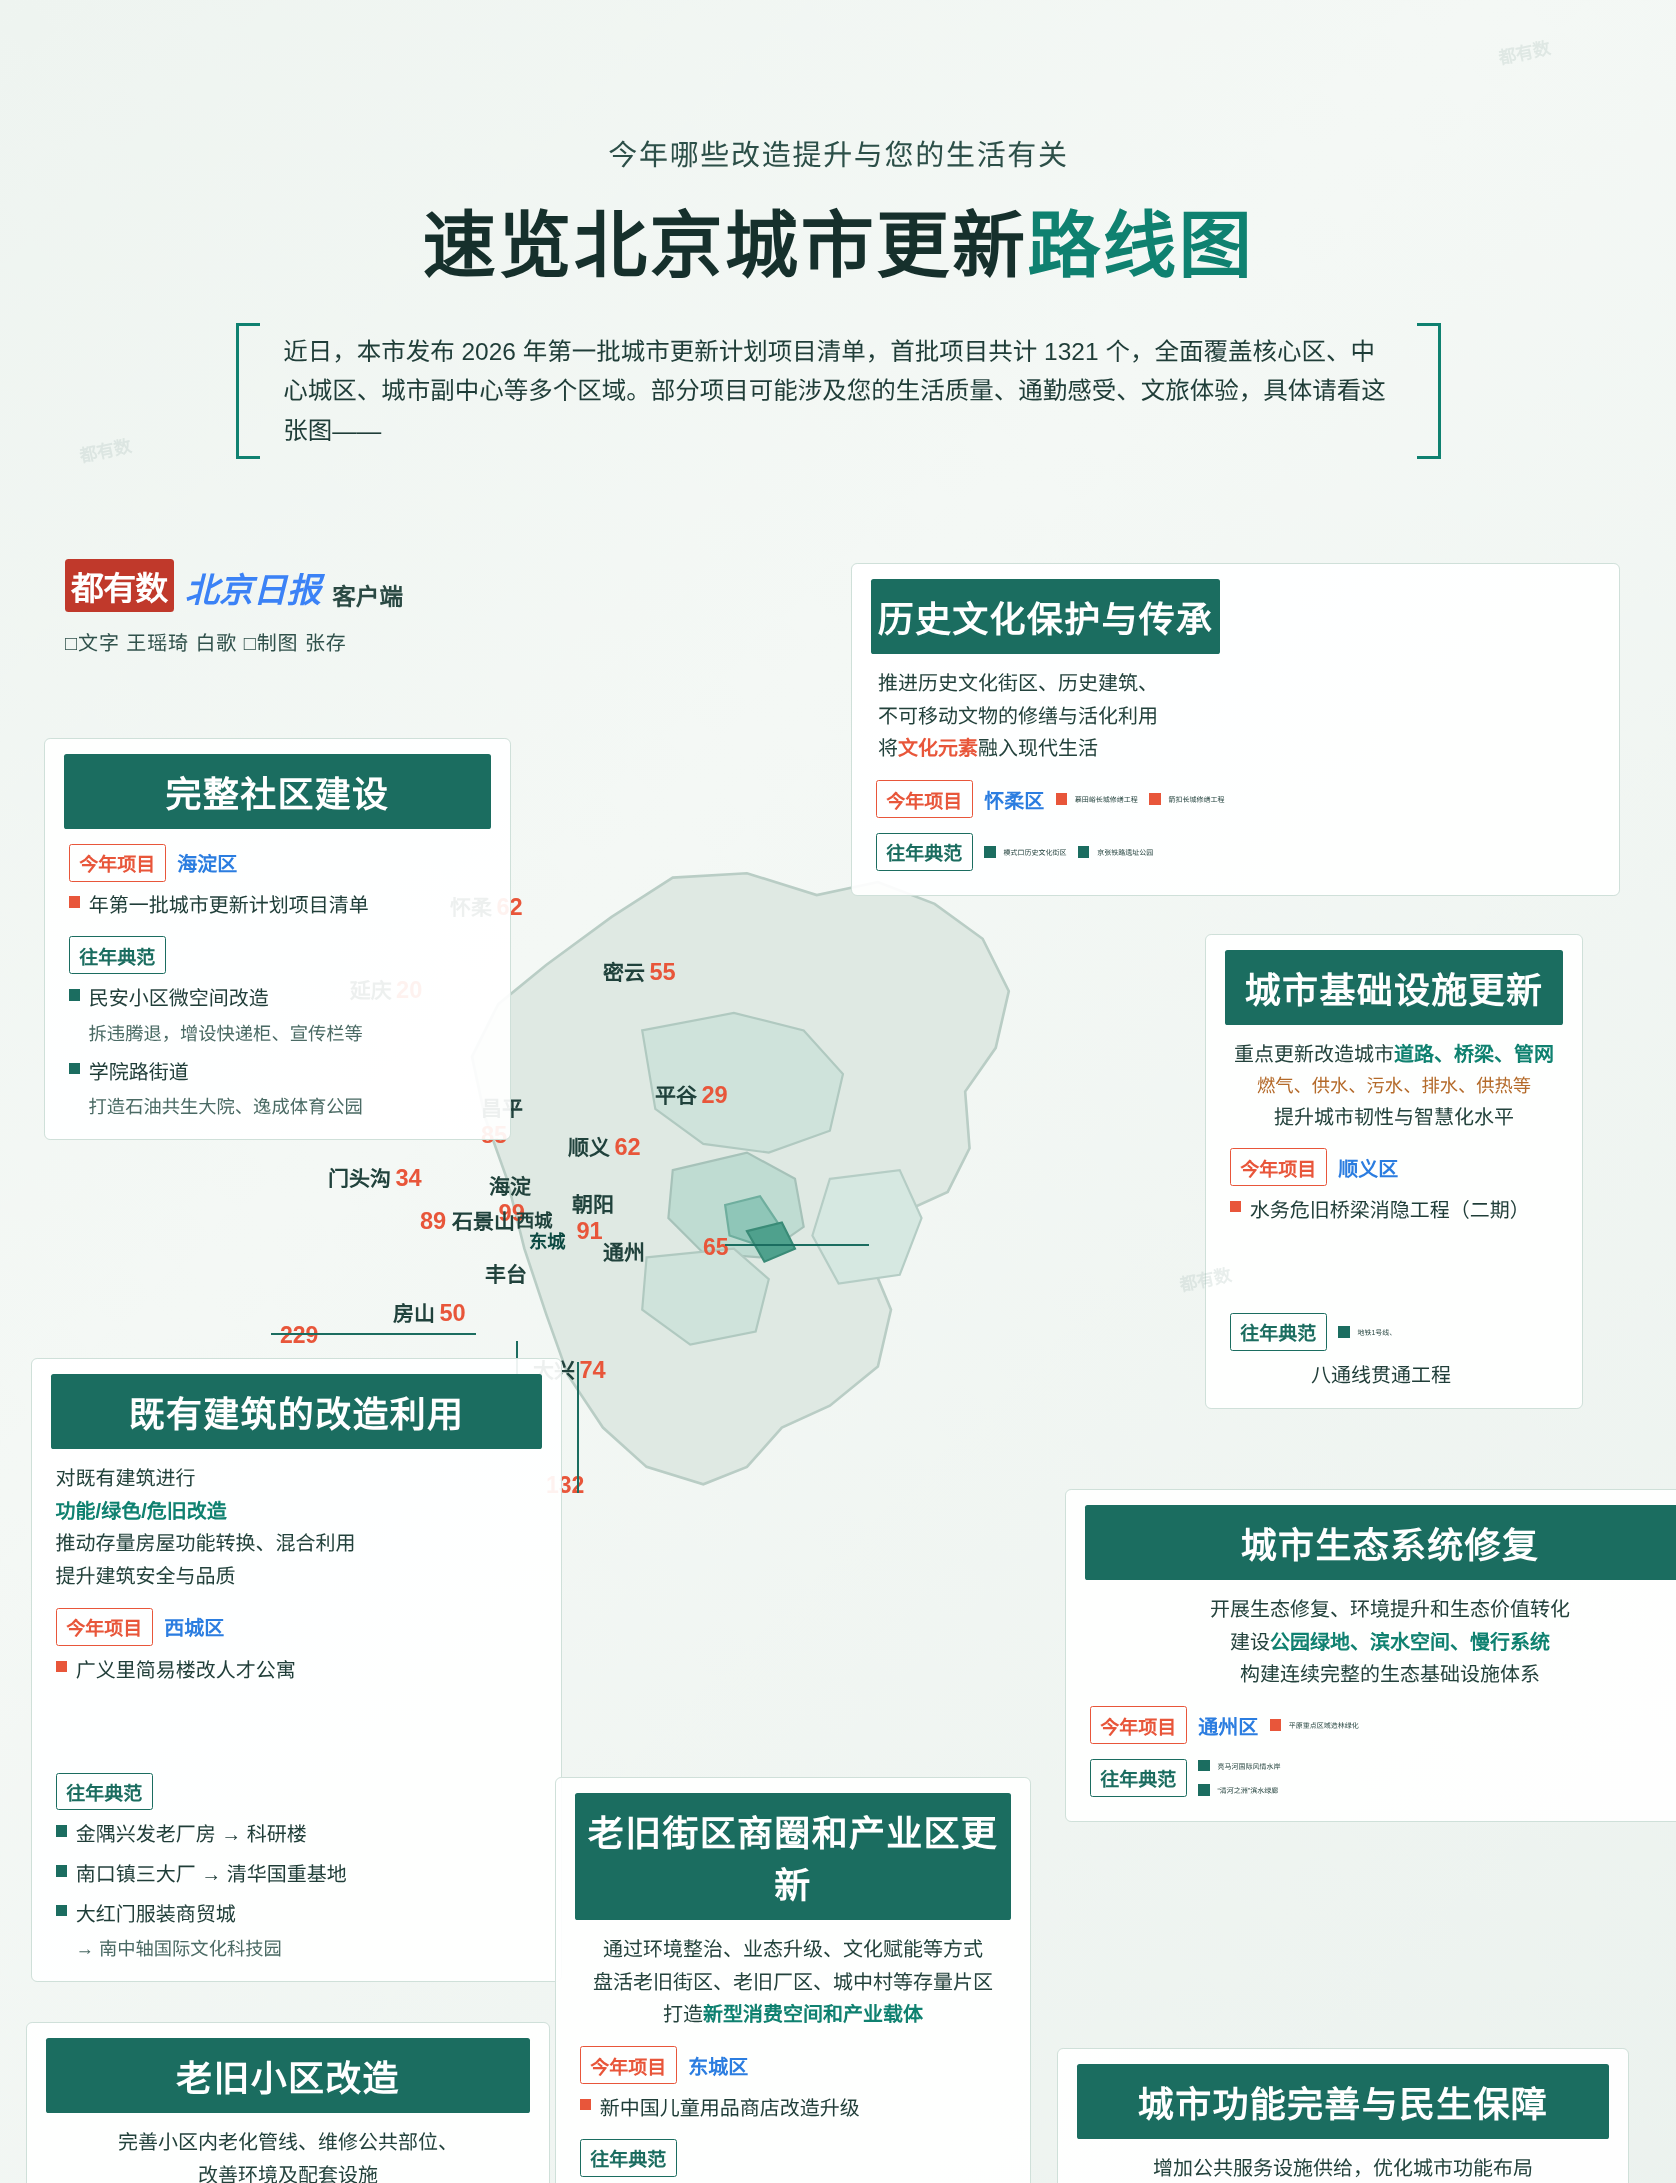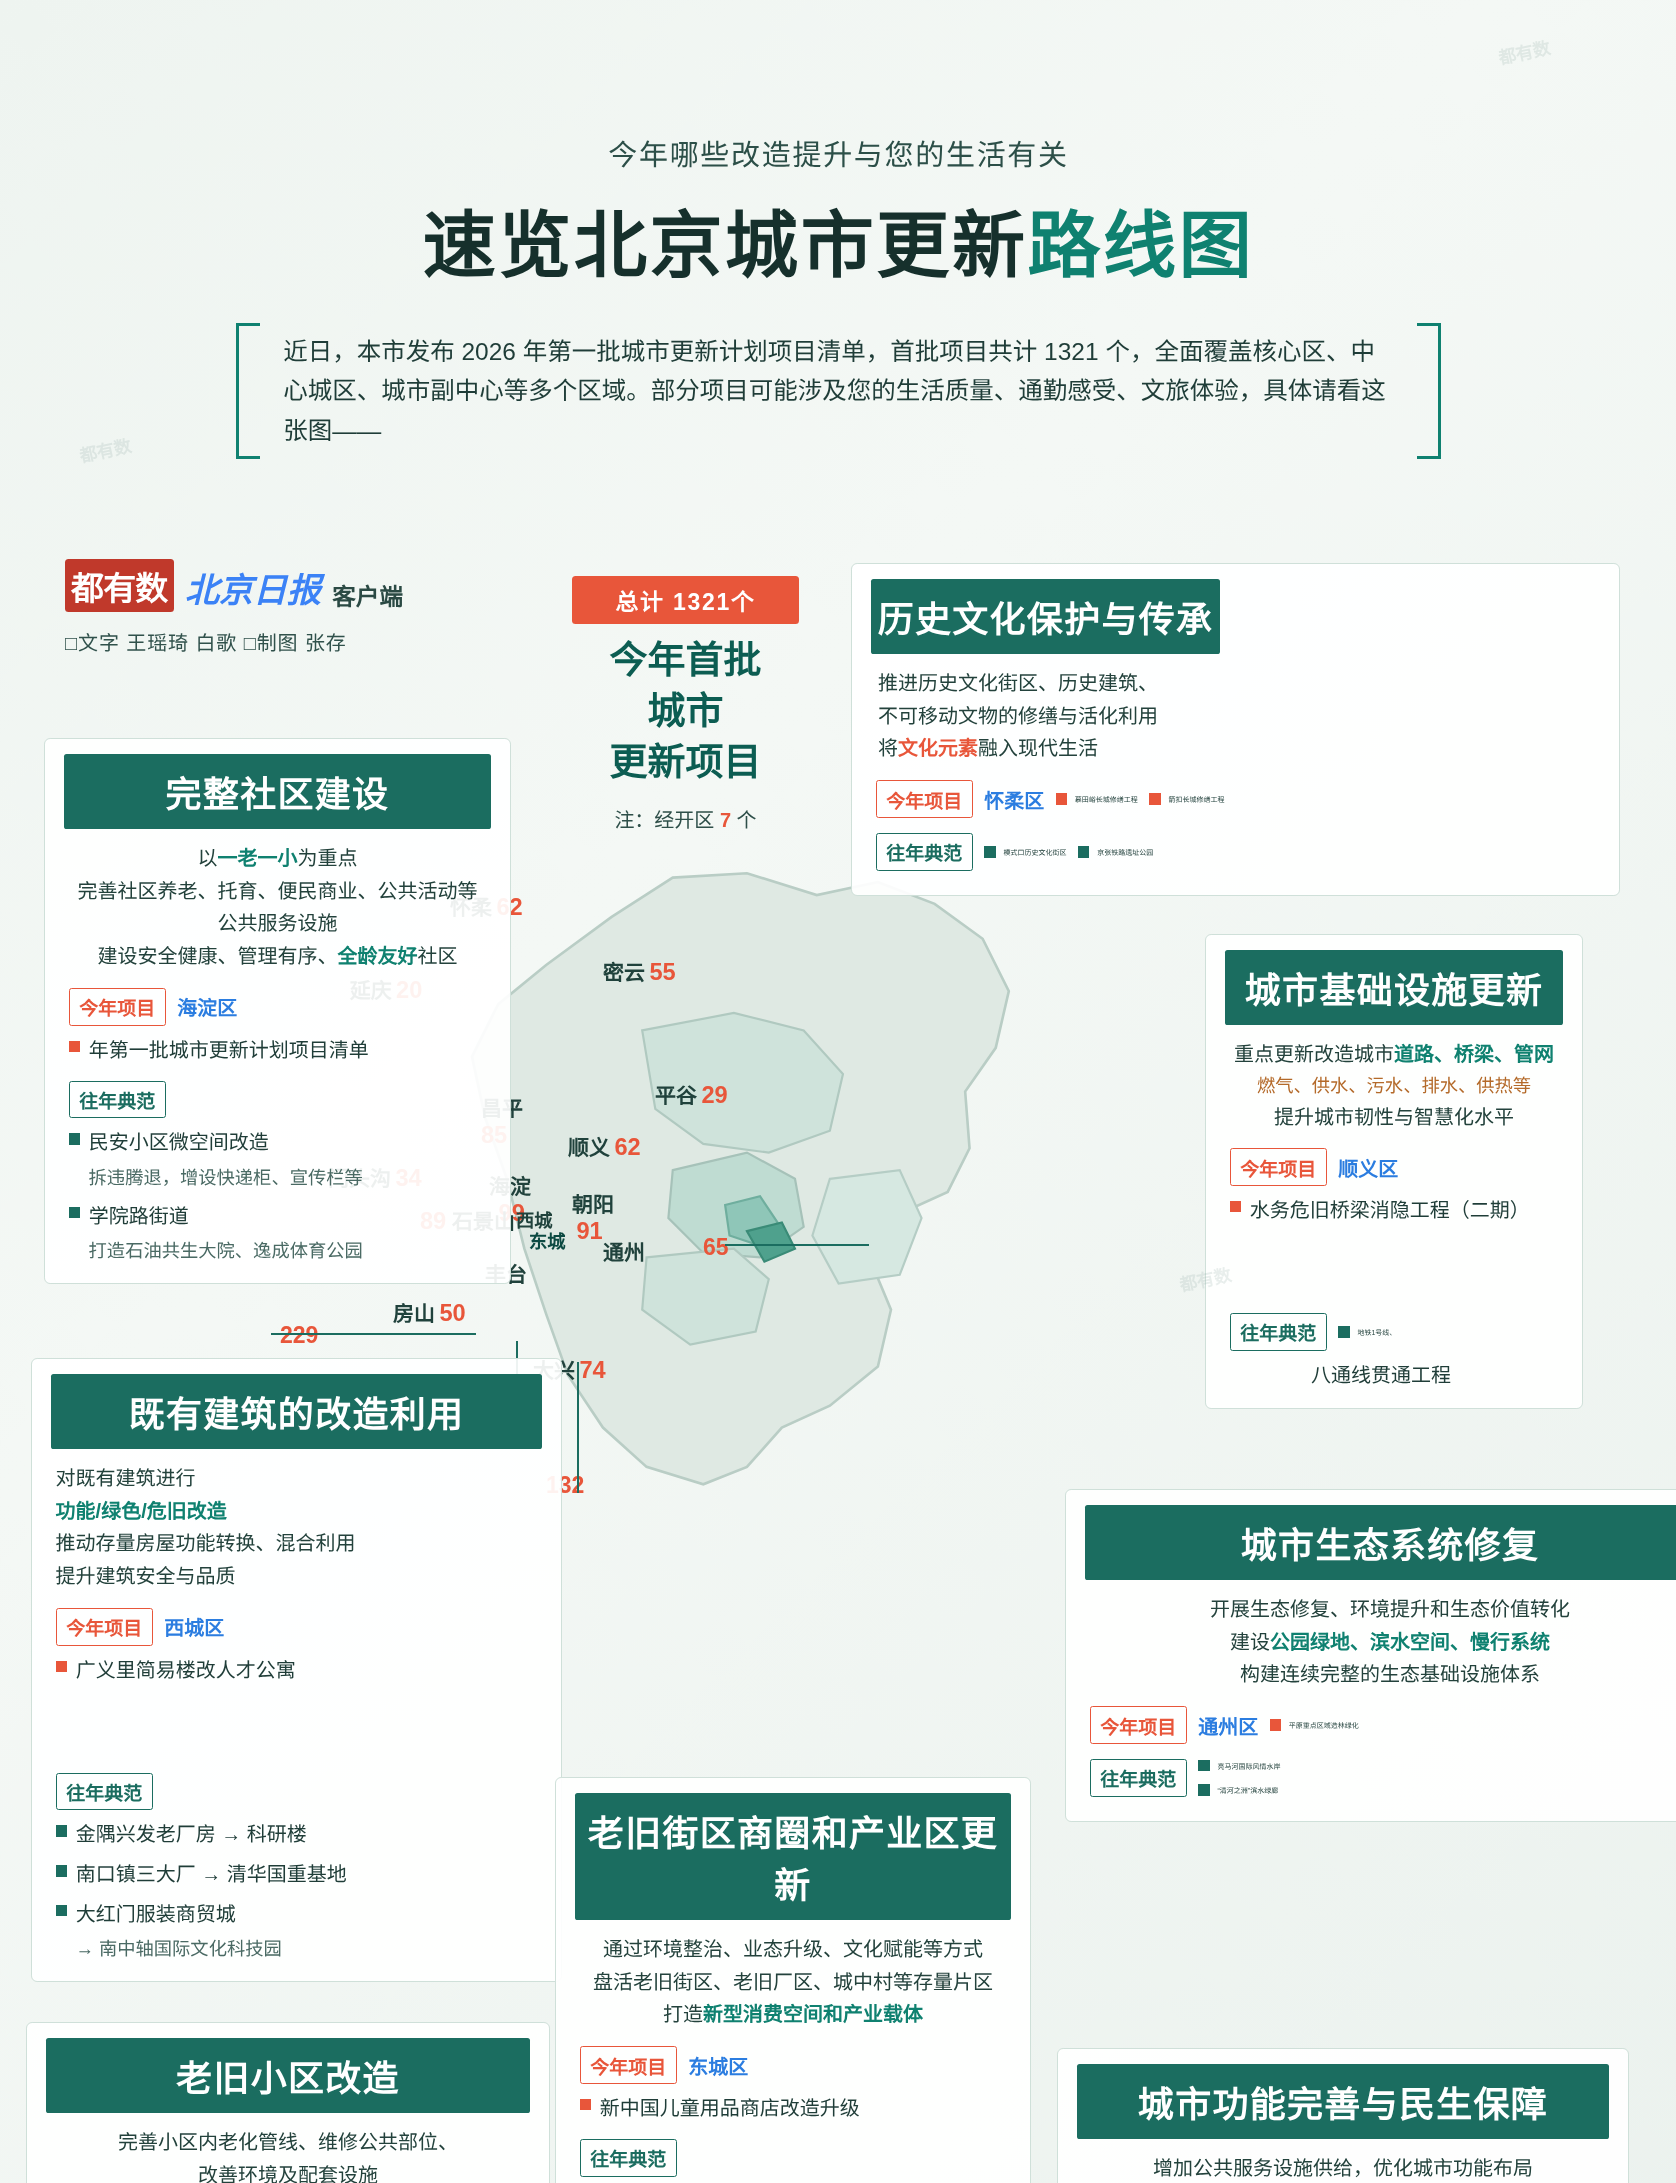--- a/index.html
+++ b/index.html
@@ -123,31 +123,20 @@
 
   <div class="brand">
     <div class="brand-row">
       <span class="brand-logo">都有数</span>
       <span class="brand-paper">北京日报</span>
       <span class="brand-client">客户端</span>
     </div>
     <div class="credits">□文字 王瑶琦 白歌 □制图 张存</div>
   </div>
 
-  <div class="total-card">
-    <div class="total-pill">总计  1321个</div>
-    <div class="total-big">
-      <div>今年首批</div>
-      <div>城市</div>
-      <div>更新项目</div>
-    </div>
-    <div class="total-note">
-      <span>注：经开区 </span><b>7</b><span> 个</span>
-    </div>
-  </div>
 
   <div class="map">
     <svg viewBox="0 0 2000 2250" xmlns="http://www.w3.org/2000/svg">
       <g>
         <path d="M620,300 L760,210 L930,200 L1090,250 L1230,220 L1360,270 L1470,350 L1530,470 L1500,600 L1430,700 L1440,830
                  L1390,930 L1280,980 L1210,1080 L1260,1200 L1230,1330 L1120,1420 L1010,1470 L930,1560 L830,1600 L700,1560
                  L600,1470 L520,1350 L470,1210 L420,1060 L380,900 L330,760 L300,620 L360,500 L470,410 Z" fill="#dfe9e3" stroke="#b9cdc5" stroke-width="6"></path>
         <path d="M690,560 L900,520 L1060,560 L1150,660 L1120,790 L980,840 L830,820 L720,740 Z" fill="#cfe3db" stroke="#b0c9c0" stroke-width="5"></path>
         <path d="M760,880 L930,840 L1040,900 L1060,1010 L960,1080 L830,1070 L750,990 Z" fill="#bfdcd2" stroke="#a6c2b9" stroke-width="5"></path>
         <path d="M880,960 L960,940 L1000,1000 L950,1050 L890,1030 Z" fill="#8fc6b8" stroke="#6fae9e" stroke-width="5"></path>
@@ -244,30 +233,20 @@
         </span>
       <span class="inline-row">
           <i class="sq" style="margin-top:0;"></i>
           <span>京张铁路遗址公园</span>
         </span>
     </div>
   </div>
 
   <div class="card" style="left:44px; top:738px; width:467px;">
     <div class="card-title">完整社区建设</div>
-    <div class="card-body">
-      <div>
-        <span>以</span><span class="g">一老一小</span><span>为重点</span>
-      </div>
-      <div>完善社区养老、托育、便民商业、公共活动等</div>
-      <div>公共服务设施</div>
-      <div>
-        <span>建设安全健康、管理有序、</span><span class="g">全龄友好</span><span>社区</span>
-      </div>
-    </div>
     <div class="tagrow">
       <span class="tag-now">今年项目</span>
       <span class="tag-dist">海淀区</span>
     </div>
     <div class="bullets">
       <div class="bi">
           <i class="sq o"></i>
           <span>年第一批城市更新计划项目清单</span>
         </div>
     </div>

